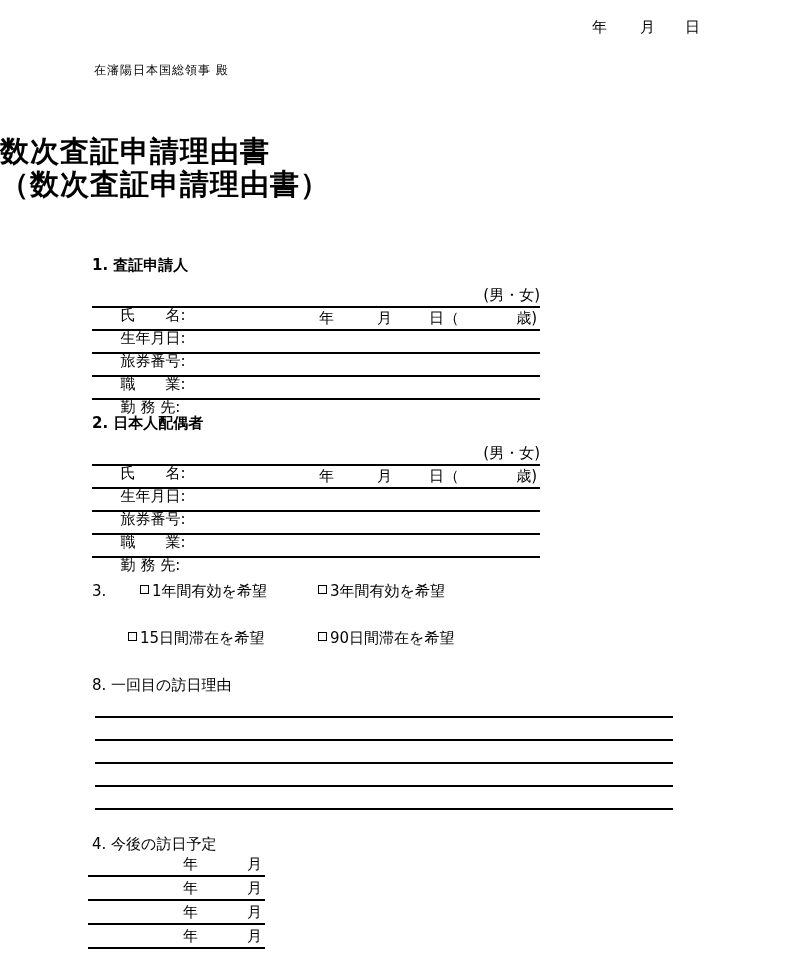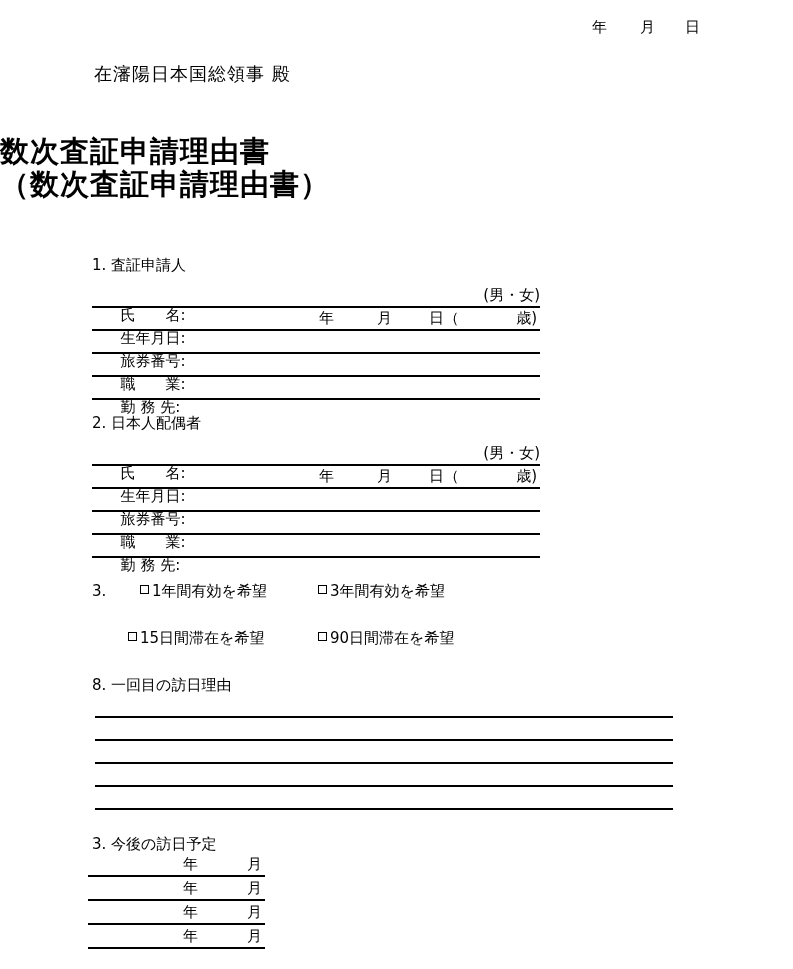--- a/index.html
+++ b/index.html
@@ -10,29 +10,29 @@
     font-family: "DejaVu Sans", "Liberation Sans", sans-serif;
     color: #000000;
     overflow: hidden;
   }
   .page { position: absolute; inset: 0; }
 
   
   .date-part { position: absolute; top: 18px; font-size: 15px; line-height: 18px; }
 
   
-  .addressee { position: absolute; left: 94px; top: 62px; font-size: 18px; letter-spacing: 1px; text-align: right; }
+  .addressee { position: absolute; left: 94px; top: 62px; font-size: 12px; letter-spacing: 1px; text-align: right; }
 
   
   .title-block { position: absolute; left: 0; top: 135px; width: 100%; text-align: left; }
   .title-line { font-size: 29px; font-weight: bold; line-height: 33px; letter-spacing: 1px; }
 
   
   .sec-form { position: absolute; left: 92px; width: 448px; }
-  .sec-heading { font-size: 15px; line-height: 16px; height: 16px; }
+  .sec-heading { font-size: 15px; line-height: 16px; height: 16px; font-weight: bold; }
   .frow {
     position: relative;
     height: 23px;
     box-sizing: border-box;
     border-bottom: 2px solid #000;
     font-size: 15px;
     line-height: 20px;
     white-space: pre;
   }
   .frow.first { margin-top: 12px; }
@@ -150,21 +150,21 @@
 
   <div class="sec4-heading">8. 一回目の訪日理由</div>
   <div class="sec4-lines">
     <div class="wline"></div>
     <div class="wline"></div>
     <div class="wline"></div>
     <div class="wline"></div>
     <div class="wline"></div>
   </div>
 
-  <div class="sec5-heading">3. 今後の訪日予定</div>
+  <div class="sec5-heading">4. 今後の訪日予定</div>
   <div class="sec5-rows">
     <div class="vrow">
       <span class="year">年</span>
       <span class="month">月</span>
     </div>
     <div class="vrow">
       <span class="year">年</span>
       <span class="month">月</span>
     </div>
     <div class="vrow">

